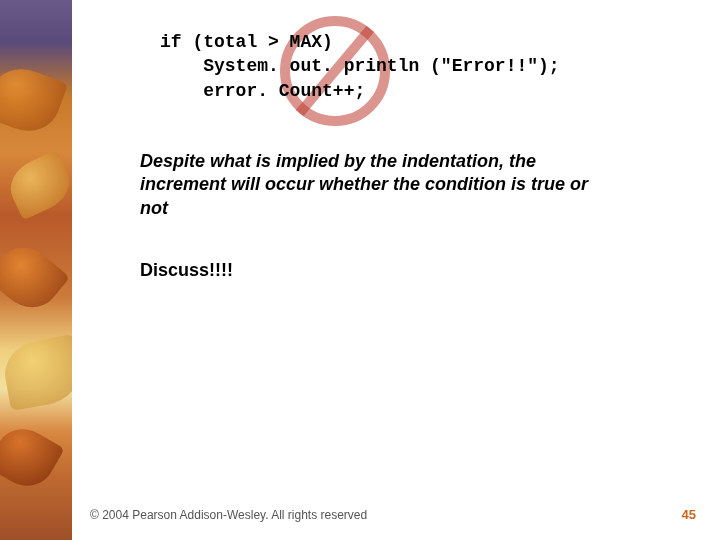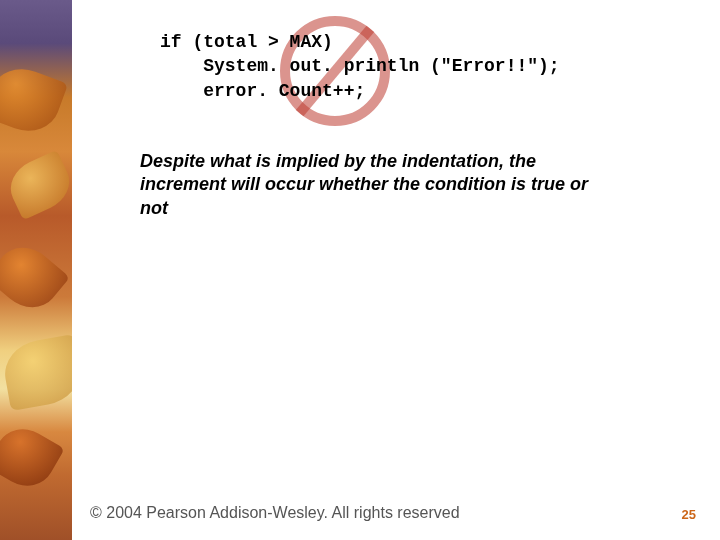--- a/index.html
+++ b/index.html
@@ -134,21 +134,21 @@
   .discuss {
     font-size: 18px;
     font-weight: bold;
     color: #000;
     margin-left: 50px;
   }
   .footer {
     position: absolute;
     left: 90px;
     bottom: 18px;
-    font-size: 16px;
+    font-size: 12px;
     color: #555;
   }
   .page-num {
     position: absolute;
     right: 24px;
     bottom: 18px;
     font-size: 13px;
     color: #cc6619;
     font-weight: bold;
   }
@@ -172,16 +172,17 @@
       <div class="no-circle"></div>
       <div class="no-slash"></div>
     </div>
     <div class="code-text">if (total &gt; MAX)
     System. out. println ("Error!!");
     error. Count++;</div>
   </div>
 
   <div class="followup">Despite what is implied by the indentation, the increment will occur whether the condition is true or not</div>
 
+  <div class="discuss">Discuss!!!!</div>
 </div>
 
 <div class="footer">© 2004 Pearson Addison-Wesley. All rights reserved</div>
-<div class="page-num">25</div>
+<div class="page-num">45</div>
 
 </body></html>

